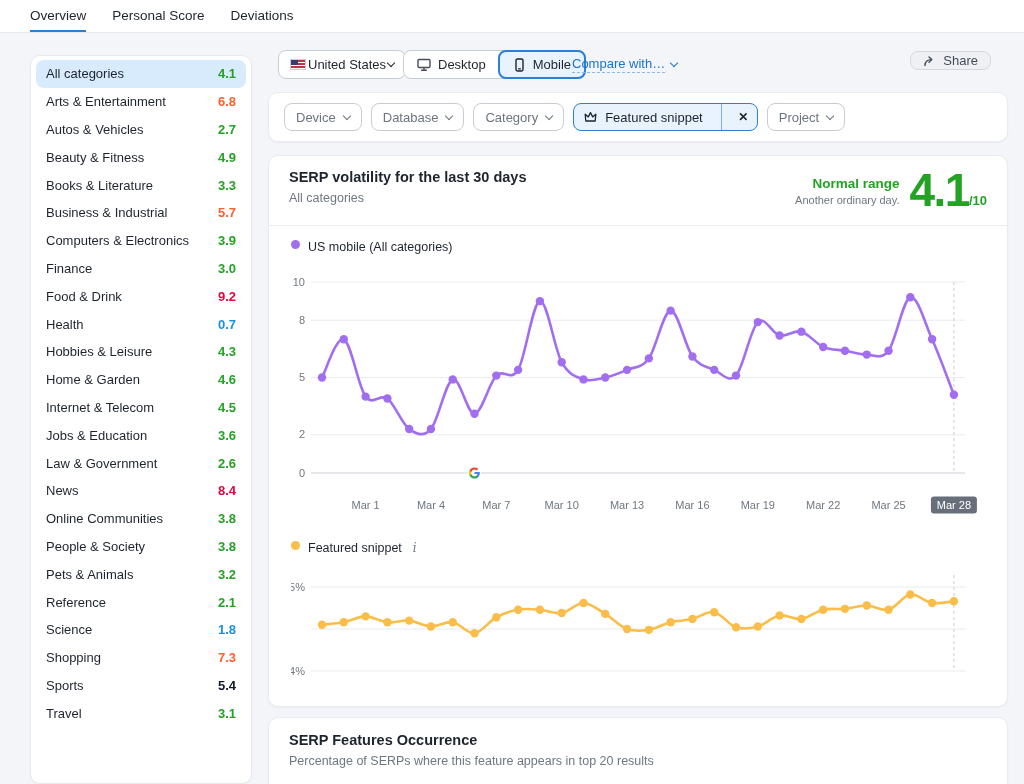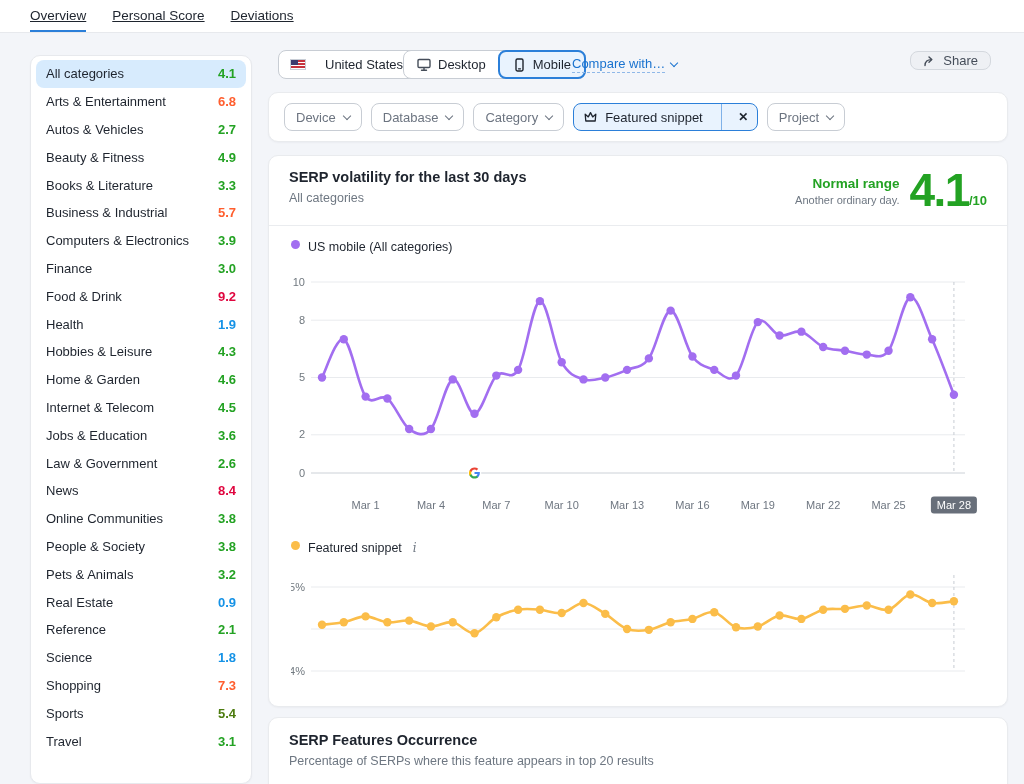--- a/index.html
+++ b/index.html
@@ -21,21 +21,21 @@
     background:#fff; border:1px solid #e7e9ed; border-radius:10px;
     padding:4px 5px; box-shadow:0 1px 2px rgba(25,30,40,.04); }
   .cat-row { height:27.8px; display:flex; align-items:center;
     justify-content:space-between; padding:0 10px; border-radius:8px;
     font-size:13px; cursor:pointer; }
   .cat-row.selected { background:#d7ebfd; }
   .cat-row .val { font-weight:700; }
   
   .toolbar-item { position:absolute; top:50px; height:29px; background:#fff;
     border:1px solid #c8cdd4; border-radius:8px; display:inline-flex;
-    align-items:center; gap:19px; padding:0 11px; font-size:13px; cursor:pointer; }
+    align-items:center; gap:2px; padding:0 11px; font-size:13px; cursor:pointer; }
   .flag { width:16px; height:11px; border:0.5px solid #c9ced6; position:relative;
     background:repeating-linear-gradient(180deg,#c7333e 0 1.6px,#fff 1.6px 3.2px); flex:0 0 auto; }
   .flag:after { content:""; position:absolute; left:0; top:0; width:7px; height:5px; background:#3c3b6e; }
   .chev { display:inline-block; width:6px; height:6px; border-right:1.6px solid currentColor;
     border-bottom:1.6px solid currentColor; transform:rotate(45deg); margin-top:-3px; }
   .seg-wrap { position:absolute; left:403px; top:50px; height:29px; display:flex;
     background:#fff; border:1px solid #c8cdd4; border-radius:8px; align-items:stretch; }
   .seg { display:flex; align-items:center; gap:7px; padding:0 13px; font-size:13px; cursor:pointer; }
   .seg.active { border:2px solid #2b7fd9; background:#e9f3fe; border-radius:8px; margin:-1px; }
   .compare { position:absolute; left:572px; top:56px; font-size:13px; color:#1a73cf;
@@ -79,21 +79,21 @@
   .legend-dot { width:9px; height:9px; border-radius:50%; }
   .info-i { font-family:"DejaVu Serif", serif; font-style:italic; font-size:12px;
     color:#6e7782; margin-left:3px; cursor:pointer; }
   .chart-svg { position:absolute; left:22px; }
   svg text { font-family:"Liberation Sans", sans-serif; }
 </style>
 </head>
 <body>
 
 <div class="topbar">
-  <div id="nav-tabs" style="display:flex;gap:26px;text-decoration:underline;">
+  <div id="nav-tabs" style="display:flex;gap:26px;">
       <div class="tab active">
         <span>Overview</span>
       </div>
       <div class="tab">
         <span>Personal Score</span>
       </div>
       <div class="tab">
         <span>Deviations</span>
       </div>
     </div>
@@ -132,21 +132,21 @@
       <div class="cat-row">
     <span class="lbl">Finance</span>
     <span class="val" style="color: rgb(35, 162, 35);">3.0</span>
   </div>
       <div class="cat-row">
     <span class="lbl">Food &amp; Drink</span>
     <span class="val" style="color: rgb(224, 6, 63);">9.2</span>
   </div>
       <div class="cat-row">
     <span class="lbl">Health</span>
-    <span class="val" style="color: rgb(21, 146, 230);">1.9</span>
+    <span class="val" style="color: rgb(21, 146, 230);">0.7</span>
   </div>
       <div class="cat-row">
     <span class="lbl">Hobbies &amp; Leisure</span>
     <span class="val" style="color: rgb(35, 162, 35);">4.3</span>
   </div>
       <div class="cat-row">
     <span class="lbl">Home &amp; Garden</span>
     <span class="val" style="color: rgb(35, 162, 35);">4.6</span>
   </div>
       <div class="cat-row">
@@ -171,38 +171,34 @@
   </div>
       <div class="cat-row">
     <span class="lbl">People &amp; Society</span>
     <span class="val" style="color: rgb(35, 162, 35);">3.8</span>
   </div>
       <div class="cat-row">
     <span class="lbl">Pets &amp; Animals</span>
     <span class="val" style="color: rgb(35, 162, 35);">3.2</span>
   </div>
       <div class="cat-row">
-    <span class="lbl">Real Estate</span>
-    <span class="val" style="color: rgb(21, 146, 230);">0.9</span>
-  </div>
-      <div class="cat-row">
     <span class="lbl">Reference</span>
     <span class="val" style="color: rgb(35, 162, 35);">2.1</span>
   </div>
       <div class="cat-row">
     <span class="lbl">Science</span>
     <span class="val" style="color: rgb(21, 146, 230);">1.8</span>
   </div>
       <div class="cat-row">
     <span class="lbl">Shopping</span>
     <span class="val" style="color: rgb(255, 94, 46);">7.3</span>
   </div>
       <div class="cat-row">
     <span class="lbl">Sports</span>
-    <span class="val" style="color: #4d7c0f;">5.4</span>
+    <span class="val" style="color: #0f172a;">5.4</span>
   </div>
       <div class="cat-row">
     <span class="lbl">Travel</span>
     <span class="val" style="color: rgb(35, 162, 35);">3.1</span>
   </div>
     </div>
 </div>
 
 <div class="toolbar-item" style="left:278px;">
   <span class="flag"></span>

